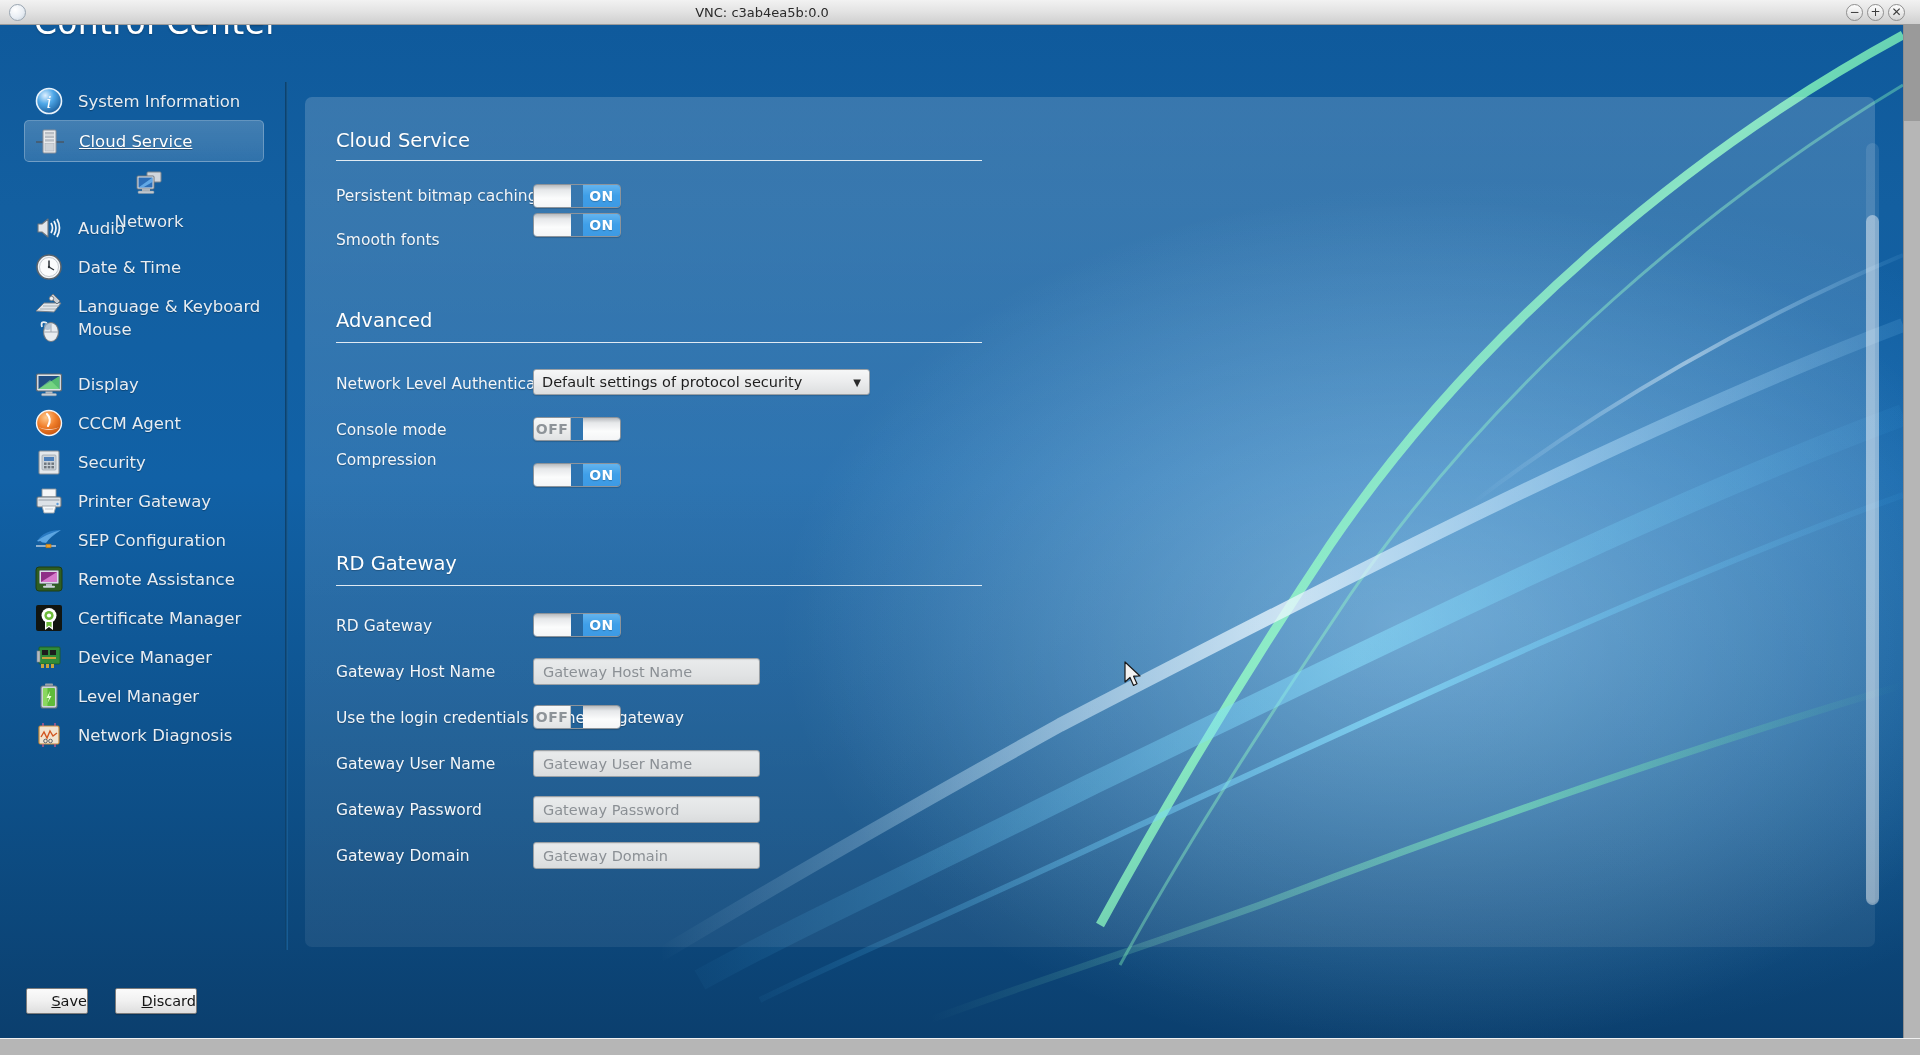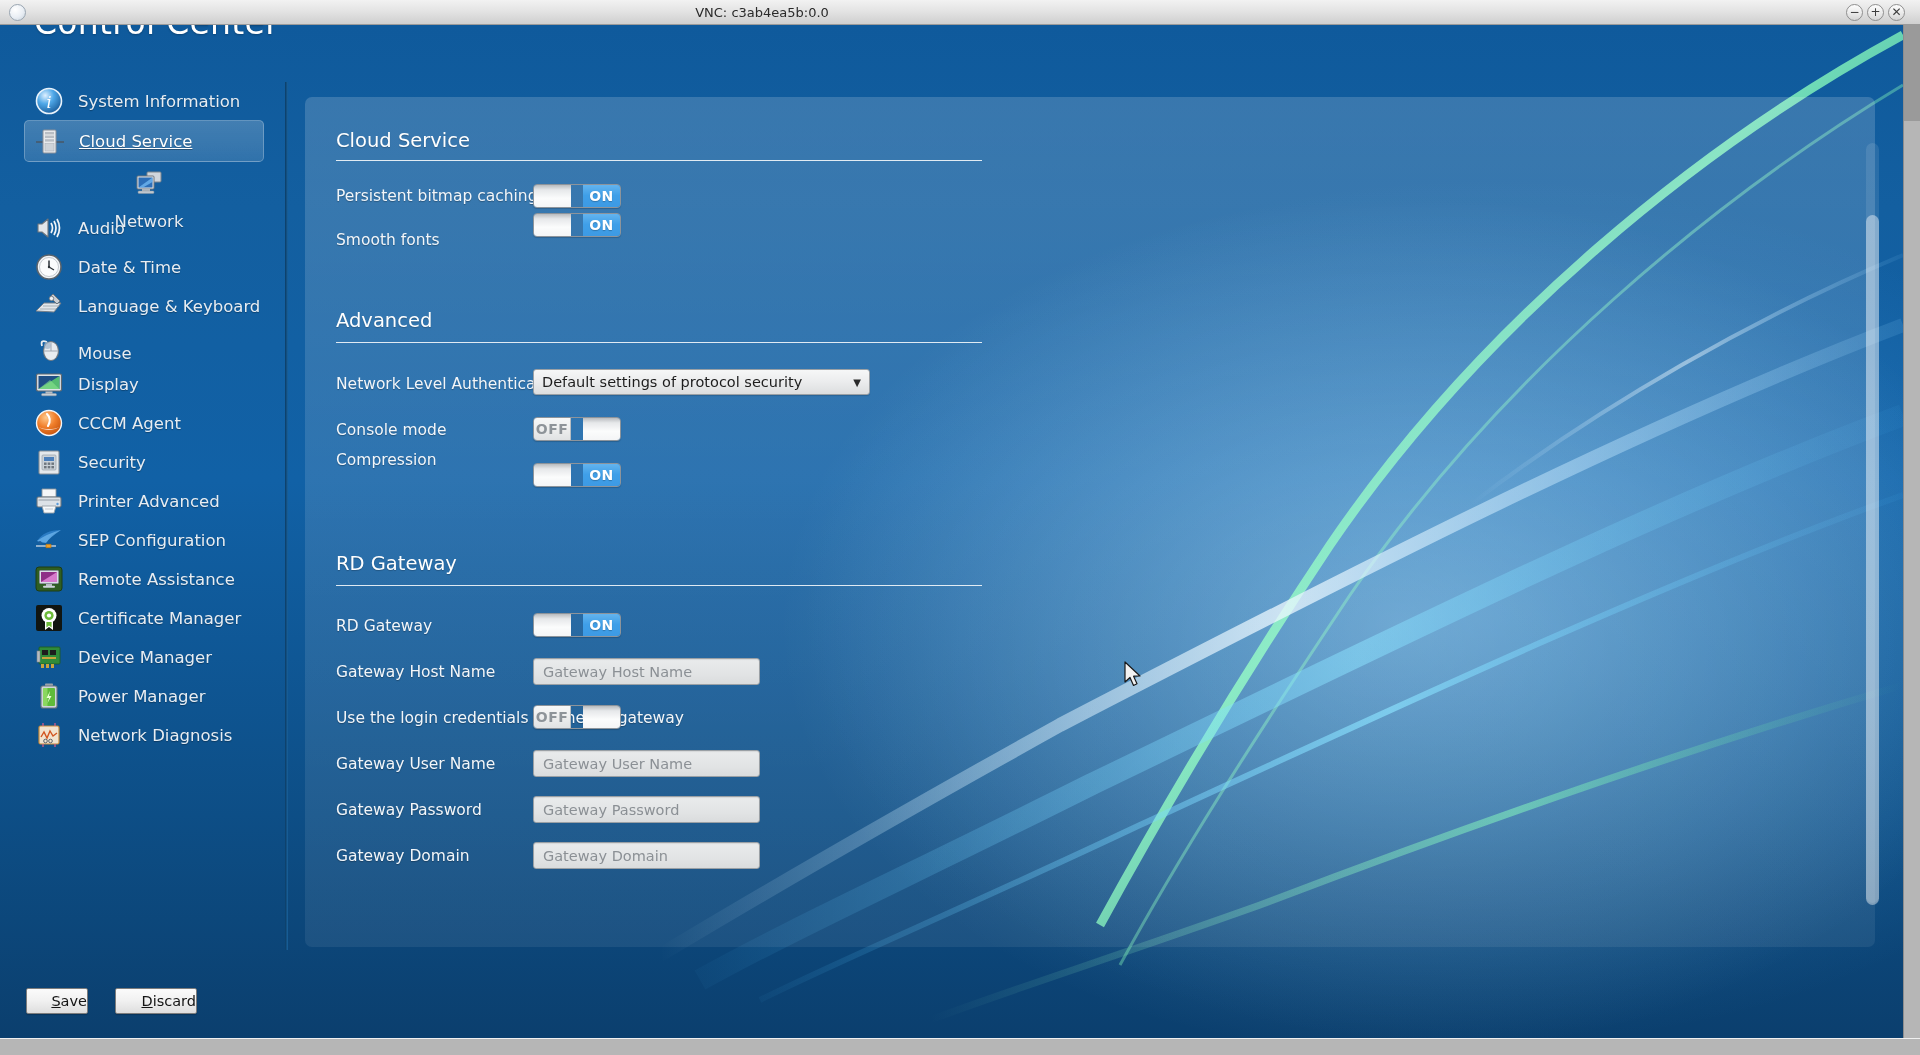--- a/index.html
+++ b/index.html
@@ -324,21 +324,21 @@
           <polygon points="2,20 10,12 27,12 20,21" fill="#e2e6ea" stroke="#79818a" stroke-width="1"></polygon>
           <line x1="6" y1="18" x2="22" y2="18" stroke="#9aa2aa" stroke-width="0.8"></line>
           <line x1="9" y1="15" x2="25" y2="15" stroke="#9aa2aa" stroke-width="0.8"></line>
           <path d="M16 6 L23 13 L26 10 L19 3 Z" fill="#c9ced4" stroke="#6d757d" stroke-width="1"></path>
           <circle cx="17.5" cy="7.5" r="2.2" fill="#eef1f4" stroke="#6d757d" stroke-width="0.9"></circle>
         </svg>
       </span>
       <span class="side-label">Language &amp; Keyboard</span>
     </div>
 
-    <div class="side-item" style="top:241px;align-items:flex-end;">
+    <div class="side-item" style="top:228px;">
       <span class="side-icon">
         <svg width="30" height="30" viewBox="0 0 30 30">
           <path d="M13 9 Q6 6 8 13" stroke="#e9edf1" stroke-width="1.8" fill="none"></path>
           <ellipse cx="17" cy="18" rx="7.5" ry="9.5" fill="#e8ecf0" stroke="#6e767e" stroke-width="1.1"></ellipse>
           <path d="M17 9 V18" stroke="#9aa2aa" stroke-width="0.9"></path>
           <path d="M9.6 18 H24.4" stroke="#9aa2aa" stroke-width="0.9"></path>
           <ellipse cx="13.5" cy="12.5" rx="3.4" ry="3.6" fill="#9fb3c8" opacity="0.7"></ellipse>
         </svg>
       </span>
       <span class="side-label">Mouse</span>
@@ -397,21 +397,21 @@
       <span class="side-icon">
         <svg width="30" height="30" viewBox="0 0 30 30">
           <polygon points="8,3 22,3 22,11 8,11" fill="#f4f6f8" stroke="#8b939b" stroke-width="0.9"></polygon>
           <rect x="3" y="11" width="24" height="10" rx="1.6" fill="#dde2e7" stroke="#6f777f" stroke-width="1.1"></rect>
           <rect x="4.5" y="13" width="21" height="2" fill="#b8bfc6"></rect>
           <circle cx="23.5" cy="18" r="1.2" fill="#5a9ad8"></circle>
           <polygon points="8,20 22,20 20,27 10,27" fill="#f7f9fa" stroke="#98a0a8" stroke-width="0.9"></polygon>
           <line x1="11" y1="23" x2="19" y2="23" stroke="#b6bec6" stroke-width="0.8"></line>
         </svg>
       </span>
-      <span class="side-label">Printer Advanced</span>
+      <span class="side-label">Printer Gateway</span>
     </div>
 
     <div class="side-item" style="top:439px;">
       <span class="side-icon">
         <svg width="30" height="30" viewBox="0 0 30 30">
           <path d="M3 16 Q10 5 27 5 Q16 9 13 17 Q8 19 3 16 Z" fill="#2f7fc8" opacity="0.9"></path>
           <path d="M3 16 Q12 9 27 5 Q15 13 12 18 Z" fill="#6fb6ee" opacity="0.75"></path>
           <line x1="2" y1="21" x2="22" y2="21" stroke="#d7dee5" stroke-width="1.3"></line>
           <rect x="12" y="19.2" width="5" height="3.6" fill="#f0a02a" stroke="#b07010" stroke-width="0.6"></rect>
           <circle cx="6" cy="17.5" r="1.6" fill="#1e5e9c"></circle>
@@ -467,21 +467,21 @@
     <div class="side-item" style="top:595px;">
       <span class="side-icon">
         <svg width="30" height="30" viewBox="0 0 30 30">
           <rect x="11" y="2.5" width="8" height="2.6" rx="0.8" fill="#9aa2aa"></rect>
           <rect x="7" y="5" width="16" height="22" rx="2" fill="#cfd5db" stroke="#6f777f" stroke-width="1.1"></rect>
           <rect x="9" y="7" width="12" height="18" rx="1" fill="#5fbb3a"></rect>
           <rect x="9" y="7" width="4.5" height="18" fill="#9ae06c" opacity="0.75"></rect>
           <polygon points="16,10 12.5,17 15,17 13.5,22 17.5,15 15,15" fill="#eaffd6"></polygon>
         </svg>
       </span>
-      <span class="side-label">Power Manager</span>
+      <span class="side-label">Level Manager</span>
     </div>
 
     <div class="side-item" style="top:634px;">
       <span class="side-icon">
         <svg width="30" height="30" viewBox="0 0 30 30">
           <rect x="5" y="6" width="20" height="18" rx="1.5" fill="#f1e3cf" stroke="#c98a3a" stroke-width="1.2"></rect>
           <polyline points="7,17 10,12 13,18 16,11 19,16 23,13" stroke="#d2541f" stroke-width="1.4" fill="none"></polyline>
           <circle cx="11.5" cy="21" r="1.8" fill="none" stroke="#5b6269" stroke-width="1"></circle>
           <circle cx="16.5" cy="21" r="1.8" fill="none" stroke="#5b6269" stroke-width="1"></circle>
           <line x1="9" y1="3" x2="9" y2="6" stroke="#d25c8a" stroke-width="1.3"></line>

